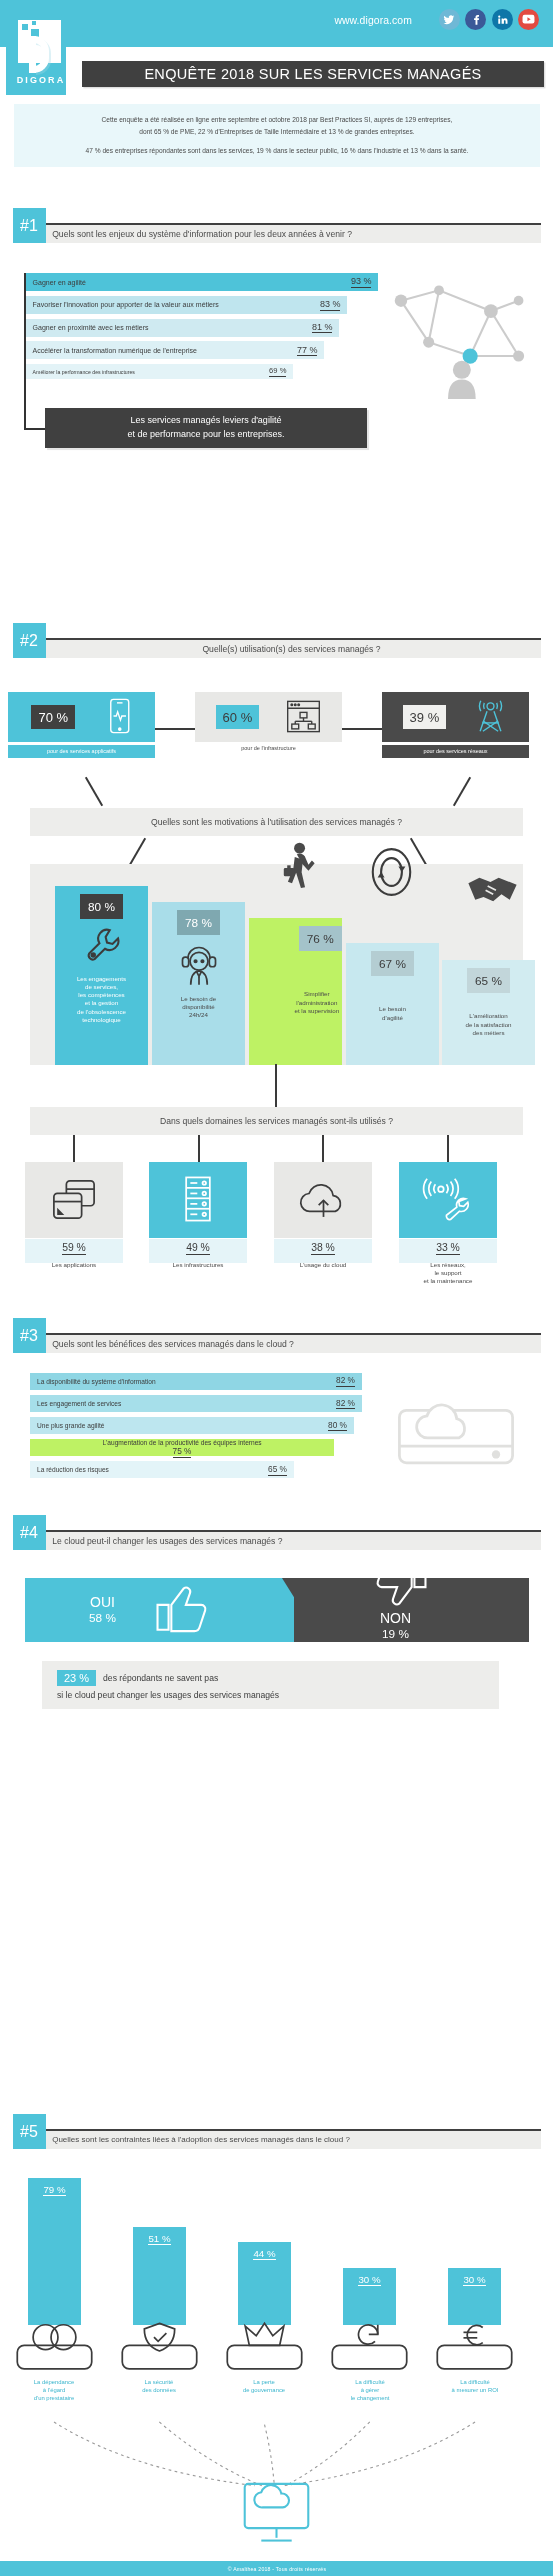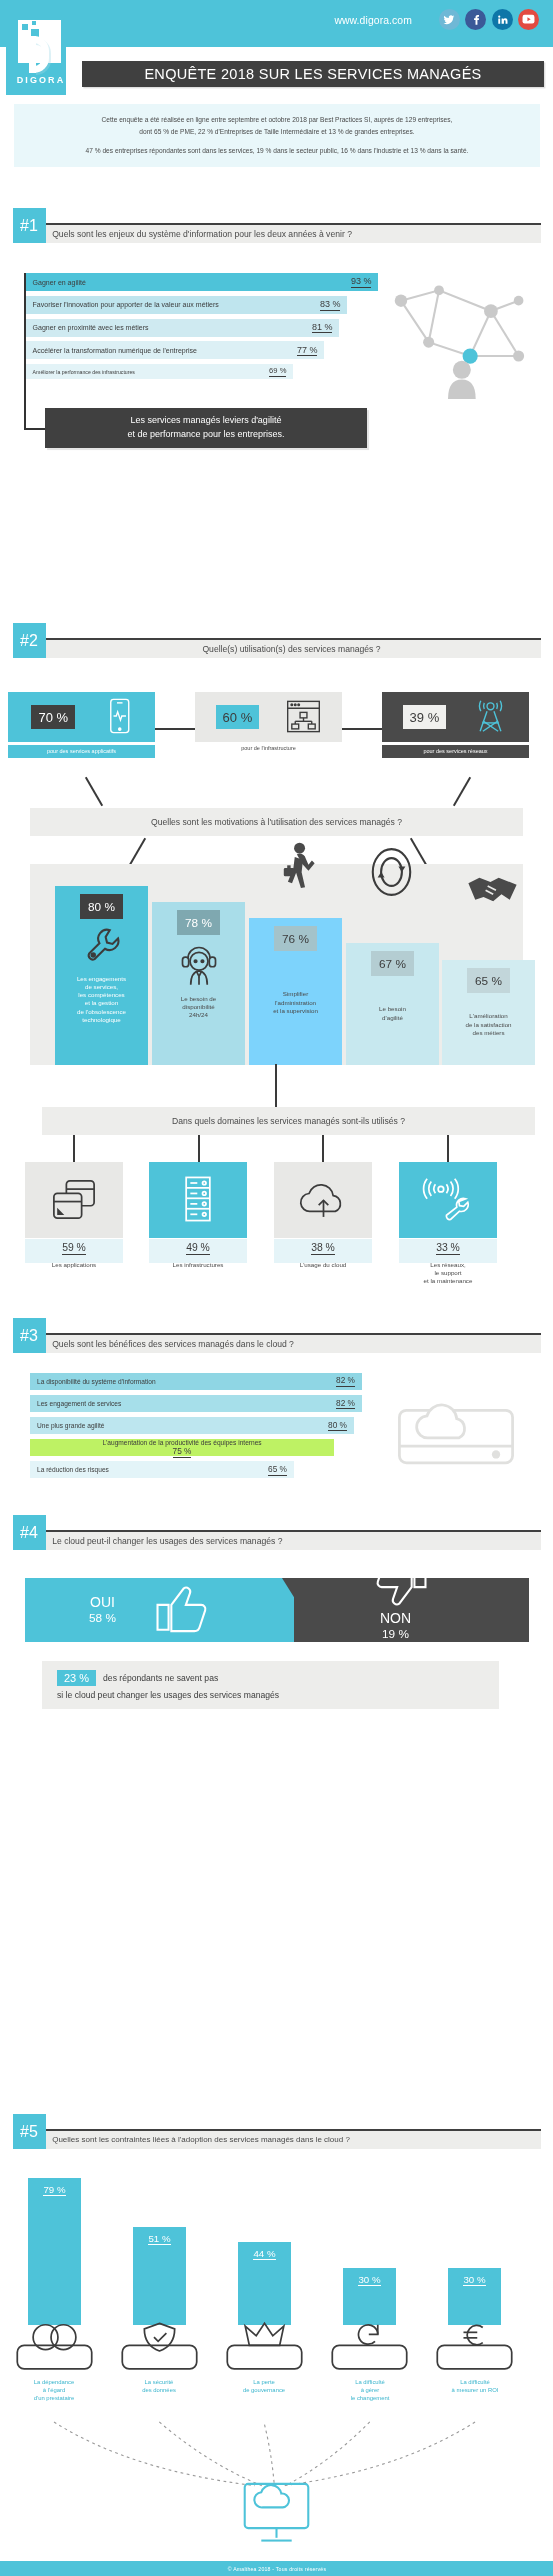--- a/index.html
+++ b/index.html
@@ -106,30 +106,30 @@
 
   
   .mot-q{position:absolute;left:30px;top:808px;width:493px;height:28px;background:var(--grey2);
     display:flex;align-items:center;justify-content:center;font-size:8.6px;}
   .mot-panel{position:absolute;left:30px;top:864px;width:493px;height:201px;background:var(--grey2);}
   .mot-col{position:absolute;bottom:0;width:93px;display:flex;flex-direction:column;align-items:center;}
   .mot-pct{font-size:11.8px;padding:5.5px 8.3px;margin-top:8.3px;}
   .mot-lbl{font-size:6.2px;line-height:1.3;text-align:center;padding:4.2px 2.8px 7px;}
   .m1{left:25px;height:179px;background:var(--cyan);} .m1 .mot-pct{background:var(--dark);color:#fff;} .m1 .mot-lbl{color:#fff;}
   .m2{left:122px;height:163px;background:#a9dde9;} .m2 .mot-pct{background:#7fa8b0;color:#fff;}
-  .m3{left:219px;height:147px;background:#7dd3fc;} .m3 .mot-pct{background:#a4c3ca;color:#3c3c3c;}
+  .m3{left:219px;height:147px;background:#bef264;align-items:flex-end;} .m3 .mot-pct{background:#a4c3ca;color:#3c3c3c;}
   .m4{left:316px;height:122px;background:#c7e8ef;} .m4 .mot-pct{background:#b4cdd2;color:#3c3c3c;}
   .m5{left:412px;height:105px;background:#d2ecf1;} .m5 .mot-pct{background:#c2d6da;color:#3c3c3c;}
   .mot-icon{position:absolute;}
 
   .conn{position:absolute;background:#3a3a3a;}
 
   
   .dom-q{position:absolute;left:30px;top:1107px;width:493px;height:28px;background:var(--grey2);
-    display:flex;align-items:center;justify-content:center;font-size:8.6px;margin-left:12px;}
+    display:flex;align-items:center;justify-content:center;font-size:8.6px;}
   .dom-card{position:absolute;top:1162px;width:98px;height:76px;display:flex;align-items:center;justify-content:center;}
   .dom-pct{position:absolute;top:1242px;width:98px;text-align:center;font-size:10.4px;color:#3c3c3c;}
   .dom-pct u{border-bottom:1px solid #3c3c3c;text-decoration:none;padding-bottom:0.7px;}
   .dom-lbl{position:absolute;top:1261px;width:98px;text-align:center;font-size:6.2px;line-height:1.3;}
   .d1{left:25px;background:var(--grey);} .d2{left:149px;background:var(--cyan);}
   .d3{left:274px;background:var(--grey);} .d4{left:399px;background:var(--cyan);}
   .dbar{position:absolute;top:1239px;height:23.5px;background:#e5f4f8;}
 
   
   .s3{position:absolute;left:30px;top:1373px;width:332px;}

